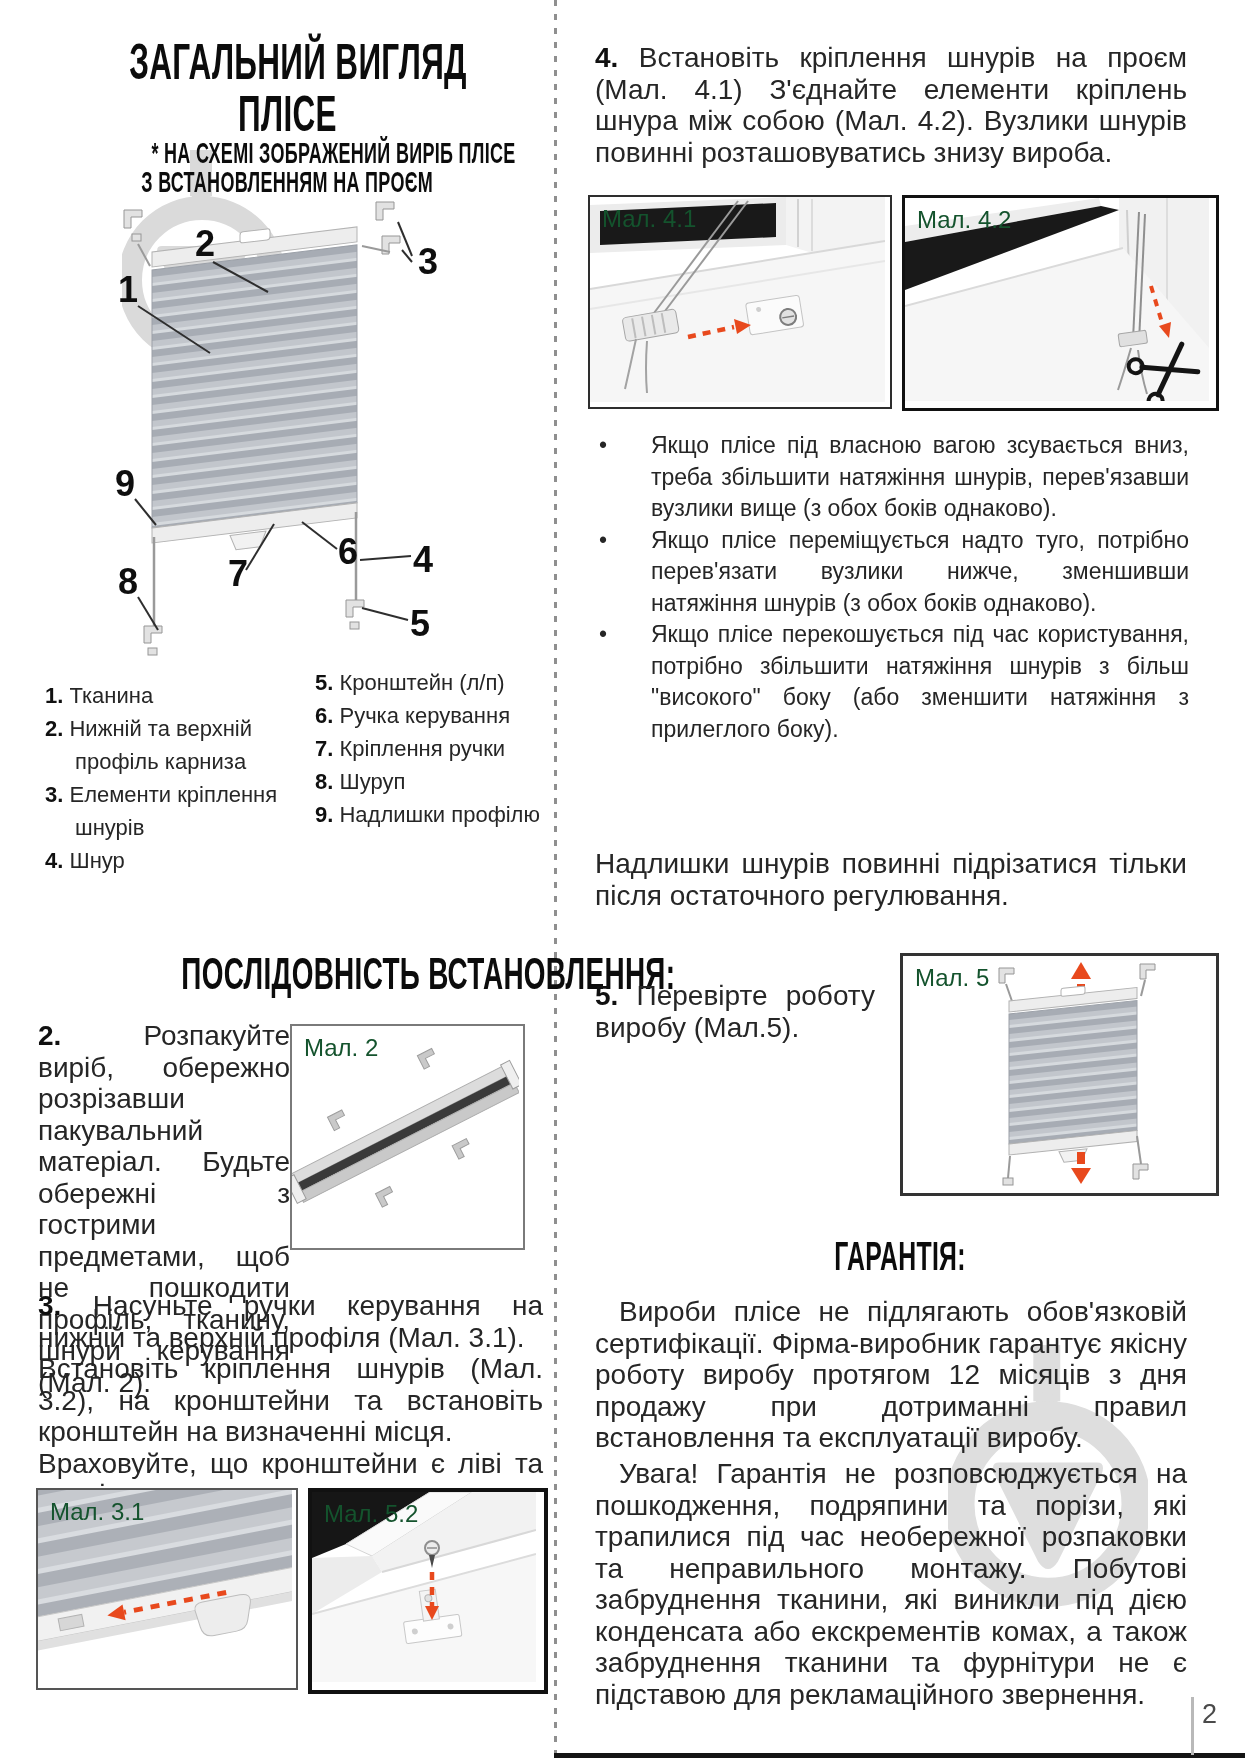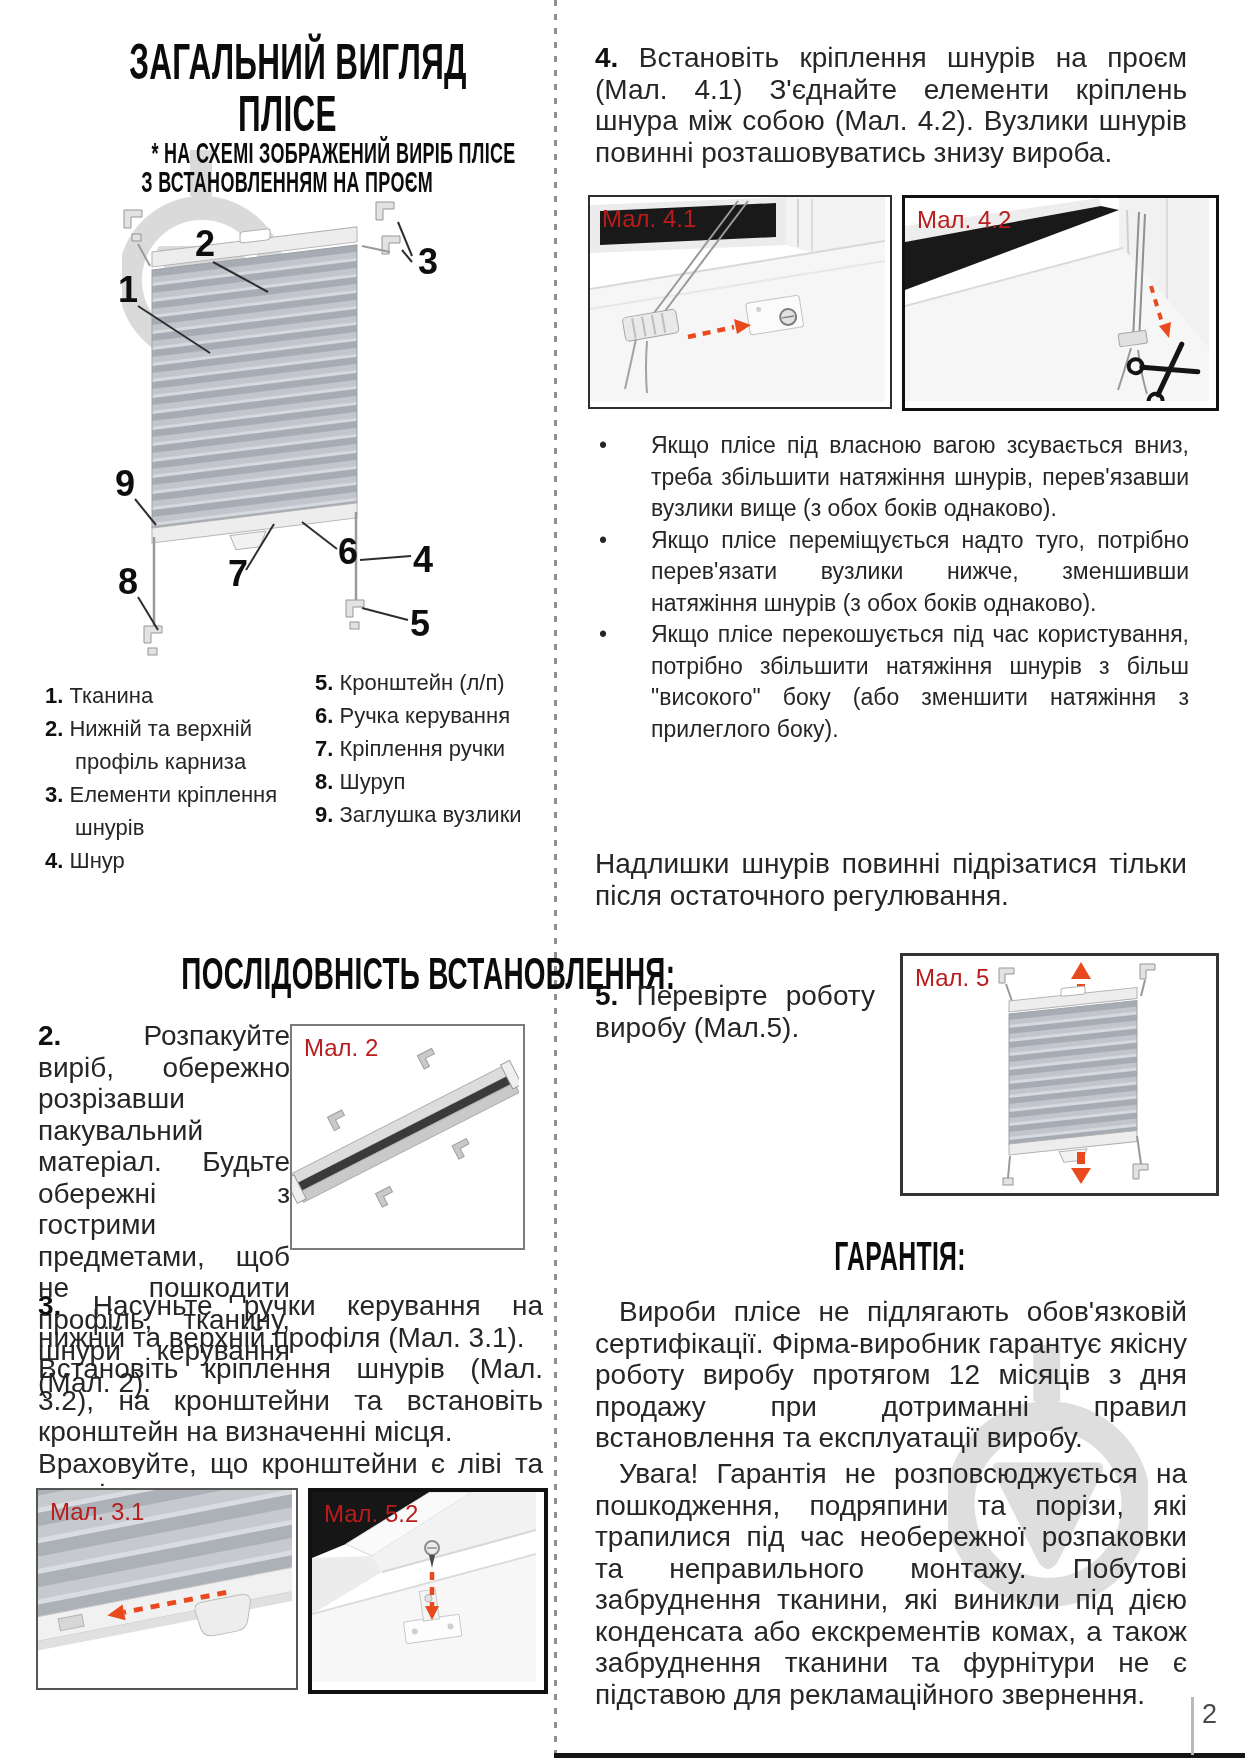--- a/index.html
+++ b/index.html
@@ -20,21 +20,21 @@
   .para{font-size:28px;line-height:31.5px;text-align:justify;}
   .para b{color:#101010;}
   .indent{text-indent:24px;}
   .legend{font-size:22px;line-height:33px;}
   .legend .li{padding-left:30px;text-indent:-30px;}
   .legend b{color:#101010;}
   .bullet{display:flex;}
   .bullet .dot{width:52px;flex:none;font-size:23px;line-height:31.5px;padding-left:6px;}
   .bullet .bt{flex:1;font-size:23px;line-height:31.5px;text-align:justify;}
   .figbox{position:absolute;background:#ffffff;z-index:2;}
-  .figbox .figlabel{position:absolute;top:8px;left:12px;font-size:24px;color:#b91c1c;z-index:3;}
+  .figbox .figlabel{position:absolute;top:8px;left:12px;font-size:24px;color:#14532d;z-index:3;}
   .divider{position:absolute;left:554px;top:0;width:3px;height:1760px;z-index:0;
            background:repeating-linear-gradient(180deg,#8f8f8f 0 6px,transparent 6px 14px);}
   .bottom-edge{position:absolute;left:554px;top:1753px;width:691px;height:5px;background:#141414;z-index:2;}
   .pagenum-bar{position:absolute;left:1191px;top:1697px;width:3px;height:58px;background:#b9b9b9;z-index:2;}
   .pagenum{position:absolute;left:1202px;top:1699px;font-size:27px;color:#4a4a4a;z-index:2;}
   svg text{font-family:"Liberation Sans",sans-serif;}
 </style>
 </head>
 <body>
 
@@ -138,21 +138,21 @@
   <div class="li"><b>1.</b> <span>Тканина</span></div>
   <div class="li"><b>2.</b> <span>Нижній та верхній профіль карниза</span></div>
   <div class="li"><b>3.</b> <span>Елементи кріплення шнурів</span></div>
   <div class="li"><b>4.</b> <span>Шнур</span></div>
 </div>
 <div class="blk legend" style="left:315px;top:666px;width:235px;">
   <div class="li"><b>5.</b> <span>Кронштейн (л/п)</span></div>
   <div class="li"><b>6.</b> <span>Ручка керування</span></div>
   <div class="li"><b>7.</b> <span>Кріплення ручки</span></div>
   <div class="li"><b>8.</b> <span>Шуруп</span></div>
-  <div class="li"><b>9.</b> <span>Заглушка вузлики</span></div>
+  <div class="li"><b>9.</b> <span>Надлишки профілю</span></div>
 </div>
 
 <div class="blk center" style="left:30px;top:950px;width:515px;">
   <div class="h-line"><span class="cond">ПОСЛІДОВНІСТЬ ВСТАНОВЛЕННЯ:</span></div>
 </div>
 
 <div class="blk para" style="left:38px;top:1020px;width:252px;">
   <b>2.</b> <span>Розпакуйте виріб, обережно розрізавши пакувальний матеріал. Будьте обережні з гострими предметами, щоб не пошкодити профіль, тканину, шнури керування (Мал. 2).</span>
 </div>
 <div class="figbox" style="left:290px;top:1024px;width:231px;height:222px;border:2px solid #7a7a7a;">

